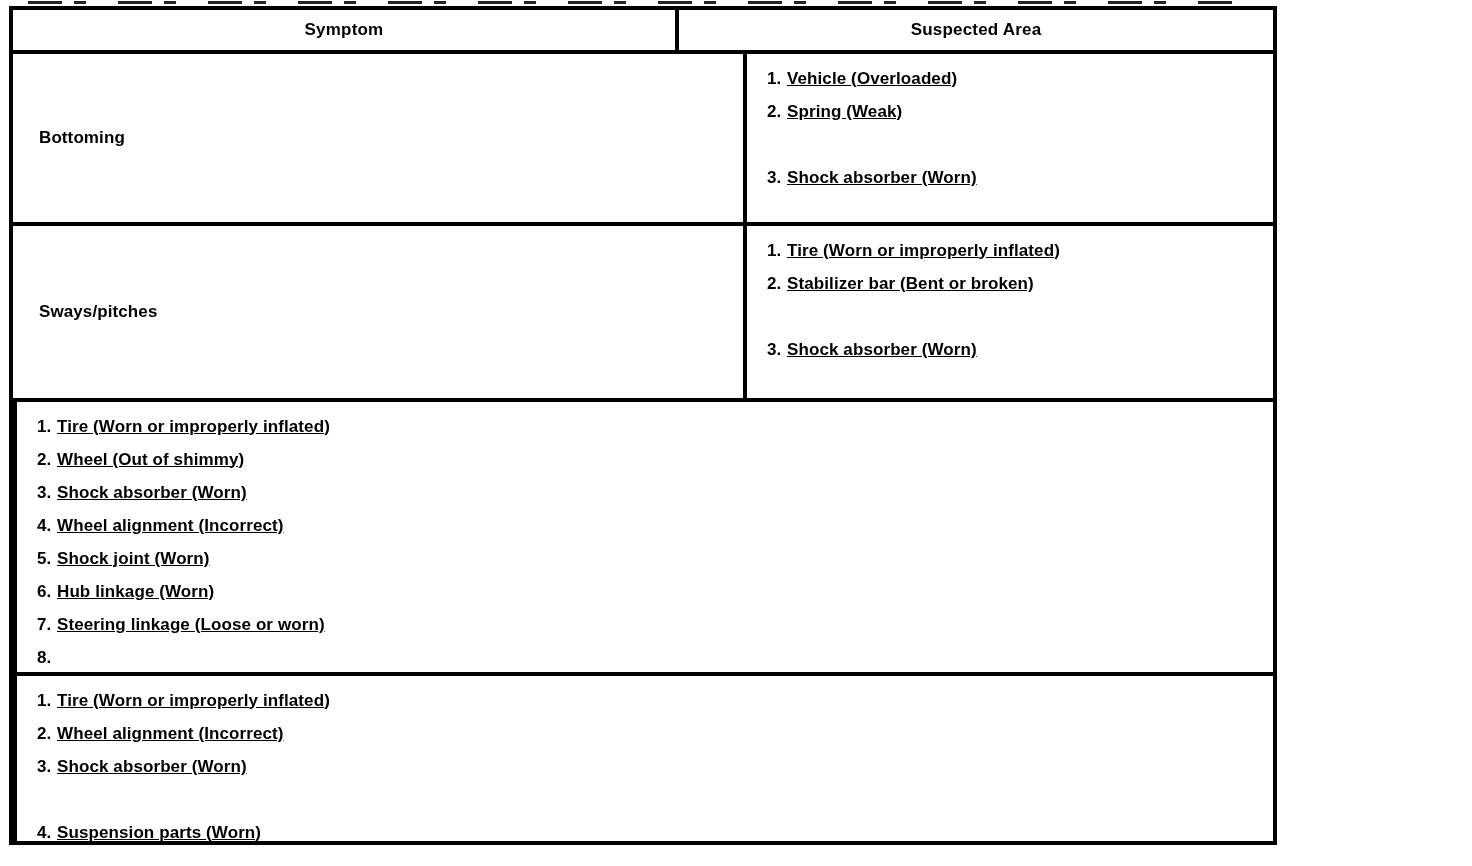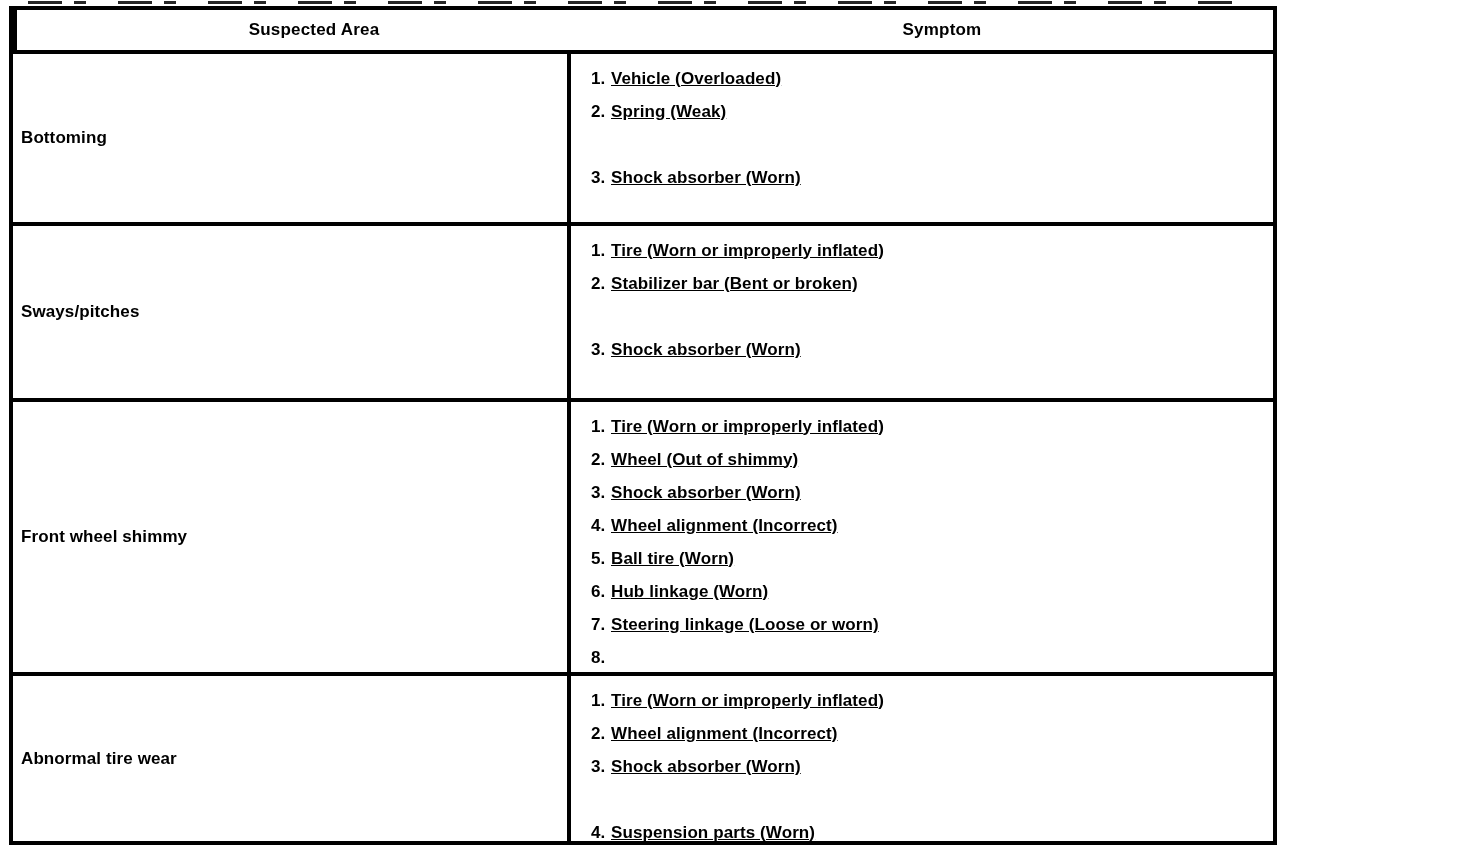--- a/index.html
+++ b/index.html
@@ -54,24 +54,24 @@
   .col-area    { flex: 1; border-left: 4px solid #000; }
 
   .t-row { display: flex; border-bottom: 4px solid #000; }
   .t-row.last { border-bottom: none; }
   .t-row.r0 { height: 172px; }
   .t-row.r1 { height: 176px; }
   .t-row.r2 { height: 274px; }
   .t-row.r3 { height: 165px; }
 
   .symptom-cell {
-    width: 554px;
+    width: 730px;
     display: flex;
     align-items: center;
-    padding-left: 8px;
+    padding-left: 26px;
   }
   .symptom-label {
     font-size: 17px;
     font-weight: 700;
     letter-spacing: 0.1px;
   }
   .area-cell {
     flex: 1;
     border-left: 4px solid #000;
     padding: 8px 0 0 20px;
@@ -90,22 +90,22 @@
   .item-text { white-space: nowrap; text-decoration: underline; }
 </style>
 </head>
 <body>
 
 <div class="page">
   <div class="scan-artifact"></div>
 
   <div class="trouble-table">
     <div class="t-header">
+      <div class="h-cell col-symptom">Symptom</div>
       <div class="h-cell col-area">Suspected Area</div>
-      <div class="h-cell col-symptom">Symptom</div>
     </div>
     <div id="table-body">
         <div class="t-row r0">
           <div class="symptom-cell">
             <div class="symptom-label">Bottoming</div>
           </div>
           <div class="area-cell">
             <ul class="area-list">
               <li class="area-item">
                 <span class="item-num">1.</span>
@@ -139,63 +139,57 @@
               </li>
               <li class="area-item spacer"></li>
               <li class="area-item">
                 <span class="item-num">3.</span>
                 <span class="item-text">Shock absorber (Worn)</span>
               </li>
             </ul>
           </div>
         </div>
         <div class="t-row r2">
-          <div class="symptom-cell">
-            <div class="symptom-label">Front wheel shimmy</div>
-          </div>
           <div class="area-cell">
             <ul class="area-list">
               <li class="area-item">
                 <span class="item-num">1.</span>
                 <span class="item-text">Tire (Worn or improperly inflated)</span>
               </li>
               <li class="area-item">
                 <span class="item-num">2.</span>
                 <span class="item-text">Wheel (Out of shimmy)</span>
               </li>
               <li class="area-item">
                 <span class="item-num">3.</span>
                 <span class="item-text">Shock absorber (Worn)</span>
               </li>
               <li class="area-item">
                 <span class="item-num">4.</span>
                 <span class="item-text">Wheel alignment (Incorrect)</span>
               </li>
               <li class="area-item">
                 <span class="item-num">5.</span>
-                <span class="item-text">Ball tire (Worn)</span>
+                <span class="item-text">Shock joint (Worn)</span>
               </li>
               <li class="area-item">
                 <span class="item-num">6.</span>
                 <span class="item-text">Hub linkage (Worn)</span>
               </li>
               <li class="area-item">
                 <span class="item-num">7.</span>
                 <span class="item-text">Steering linkage (Loose or worn)</span>
               </li>
               <li class="area-item">
                 <span class="item-num">8.</span>
               </li>
             </ul>
           </div>
         </div>
         <div class="t-row r3 last">
-          <div class="symptom-cell">
-            <div class="symptom-label">Abnormal tire wear</div>
-          </div>
           <div class="area-cell">
             <ul class="area-list">
               <li class="area-item">
                 <span class="item-num">1.</span>
                 <span class="item-text">Tire (Worn or improperly inflated)</span>
               </li>
               <li class="area-item">
                 <span class="item-num">2.</span>
                 <span class="item-text">Wheel alignment (Incorrect)</span>
               </li>

